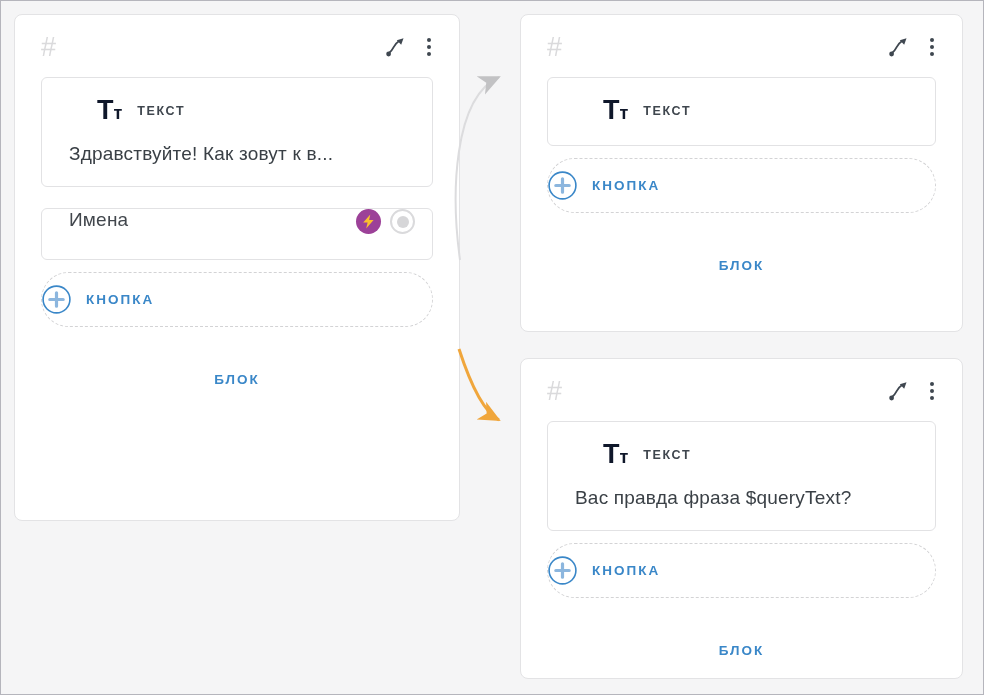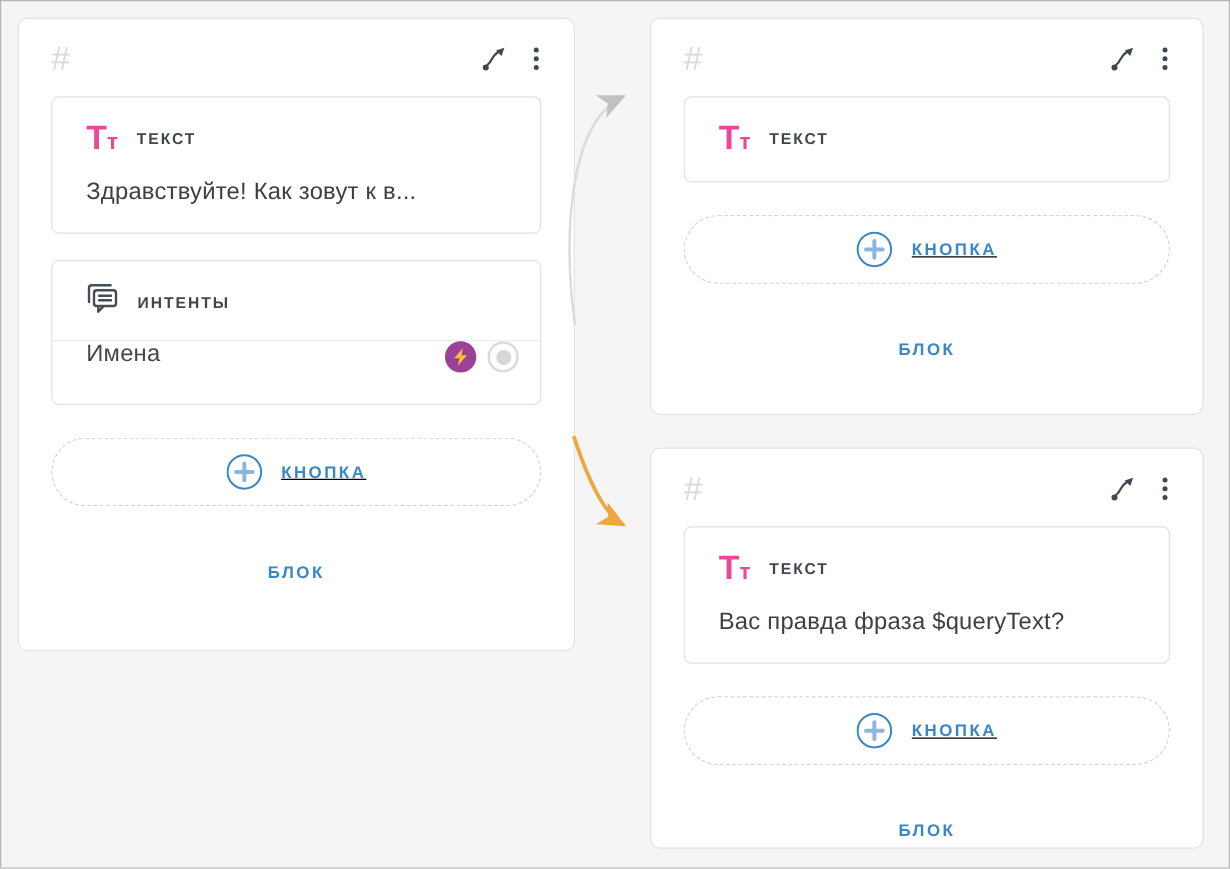--- a/index.html
+++ b/index.html
@@ -22,42 +22,42 @@
   .card-header{display:flex;align-items:center;justify-content:space-between;height:40px;}
   .hash{font-size:27px;color:#dadadc;font-weight:500;line-height:1;}
   .header-icons{display:flex;align-items:center;gap:17px;}
   .kebab{display:flex;flex-direction:column;gap:3px;padding:2px;cursor:pointer;}
   .kebab i{width:4px;height:4px;border-radius:50%;background:#3f4750;display:block;}
   .connector-btn{cursor:pointer;display:flex;}
 
   
   .msg-block{border:1px solid #e2e2e4;border-radius:6px;padding:19px 27px 21px;margin-top:10px;}
   .block-label-row{display:flex;align-items:center;gap:15px;}
-  .tt-icon{color:#ec4899;font-weight:700;line-height:1;letter-spacing:0;}
+  .tt-icon{color:#0f172a;font-weight:700;line-height:1;letter-spacing:0;margin-left:28px;}
   .tt-icon .big{font-size:27px;}
   .tt-icon .small{font-size:18px;}
   .block-label{font-size:12.5px;font-weight:700;letter-spacing:1.6px;color:#3f464e;}
   .msg-text{margin-top:19px;font-size:19px;color:#3a4046;letter-spacing:.2px;white-space:nowrap;overflow:hidden;}
 
   
   .intents-block{border:1px solid #e2e2e4;border-radius:6px;margin-top:21px;overflow:hidden;}
   .intents-header{display:flex;align-items:center;gap:15px;padding:17px 27px 15px;border-bottom:1px solid #ededee;}
   .intent-row{display:flex;align-items:flex-start;height:50px;padding:0 17px 0 27px;border-bottom:1px solid #ededee;cursor:pointer;}
   .intent-row:last-child{border-bottom:none;}
   .intent-label{flex:1;font-size:19px;color:#42474d;letter-spacing:.2px;}
   .intent-label.italic{font-style:italic;color:#9b9ba2;}
   .badge-lightning{width:25px;height:25px;border-radius:50%;background:#9c4198;display:flex;align-items:center;justify-content:center;margin-right:9px;flex:0 0 auto;}
   .radio{width:25px;height:25px;border-radius:50%;border:2px solid #dadadc;background:#fff;display:flex;align-items:center;justify-content:center;box-sizing:border-box;cursor:pointer;flex:0 0 auto;}
   .radio .dot{width:12px;height:12px;border-radius:50%;background:#d6d6d8;}
   .radio.orange{border-color:#f0a63c;}
   .radio.orange .dot{background:#f0a63c;}
 
   
-  .btn-pill{margin-top:26px;height:55px;border:1px dashed #d3d3d5;border-radius:28px;
-    display:flex;align-items:center;justify-content:center;gap:15px;cursor:pointer;box-sizing:border-box;text-decoration:underline;}
+  .btn-pill{margin-top:12px;height:55px;border:1px dashed #d3d3d5;border-radius:28px;
+    display:flex;align-items:center;justify-content:flex-start;gap:15px;cursor:pointer;box-sizing:border-box;}
   .btn-block{margin-top:18px;height:38px;display:flex;align-items:center;justify-content:center;gap:30px;cursor:pointer;flex-direction:column;}
   .btn-label{font-size:13.5px;font-weight:700;letter-spacing:2px;color:#3a87c8;}
 
   
   #arrows{position:absolute;inset:0;z-index:20;pointer-events:none;}
 </style>
 </head>
 <body>
 
 <svg id="arrows" width="984" height="695">
@@ -94,31 +94,20 @@
 
   <div class="msg-block">
     <div class="block-label-row">
       <span class="tt-icon"><span class="big">Т</span><span class="small">т</span></span>
       <span class="block-label">ТЕКСТ</span>
     </div>
     <div class="msg-text">Здравствуйте! Как зовут к в...</div>
   </div>
 
   <div class="intents-block">
-    <div class="intents-header">
-      <span>
-        <svg width="26" height="26" viewBox="0 0 26 26">
-          <path d="M2.2,15.5 V4.4 Q2.2,2.2 4.4,2.2 H19.5" fill="none" stroke="#454c55" stroke-width="1.9" stroke-linecap="round"></path>
-          <rect x="6.2" y="6.2" width="17.6" height="12.6" rx="2.2" fill="none" stroke="#454c55" stroke-width="1.9"></rect>
-          <path d="M10.3,10.6 H19.8 M10.3,14.2 H19.8" stroke="#454c55" stroke-width="1.9" stroke-linecap="round"></path>
-          <path d="M9.6,18.9 V23.4 L13.9,18.9" fill="none" stroke="#454c55" stroke-width="1.9" stroke-linejoin="round"></path>
-        </svg>
-      </span>
-      <span class="block-label">ИНТЕНТЫ</span>
-    </div>
 
     <div class="intent-row">
       <span class="intent-label">Имена</span>
       <span class="badge-lightning">
         <svg width="13" height="15" viewBox="0 0 13 15">
             <path d="M8.3,0.5 L1.2,8.6 H5.6 L4.2,14.5 L11.6,6.1 H7.1 Z" fill="#fbc02d"></path>
           </svg>
       </span>
       <span class="radio">
           <span class="dot"></span>

